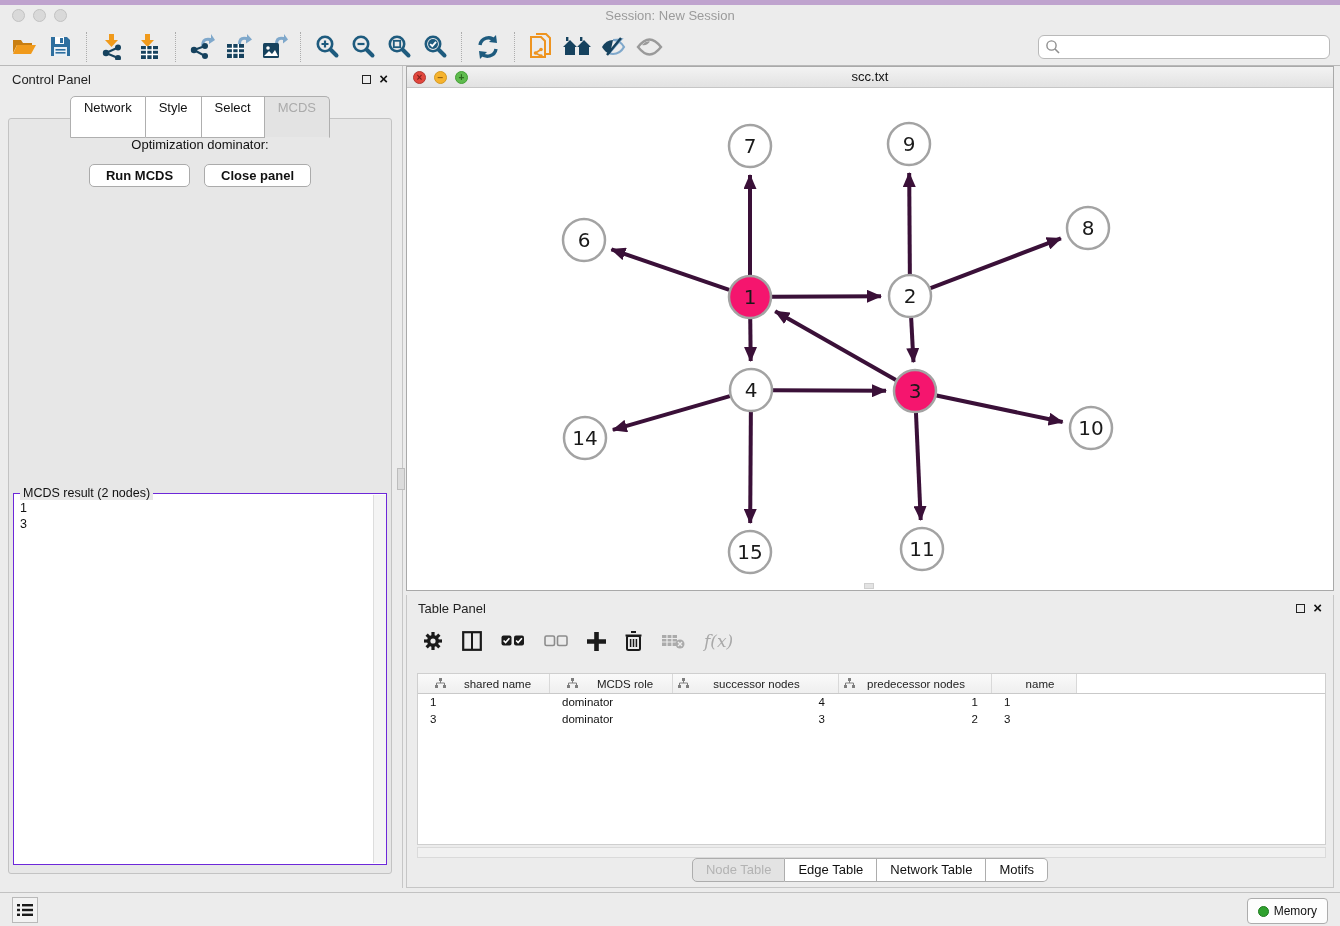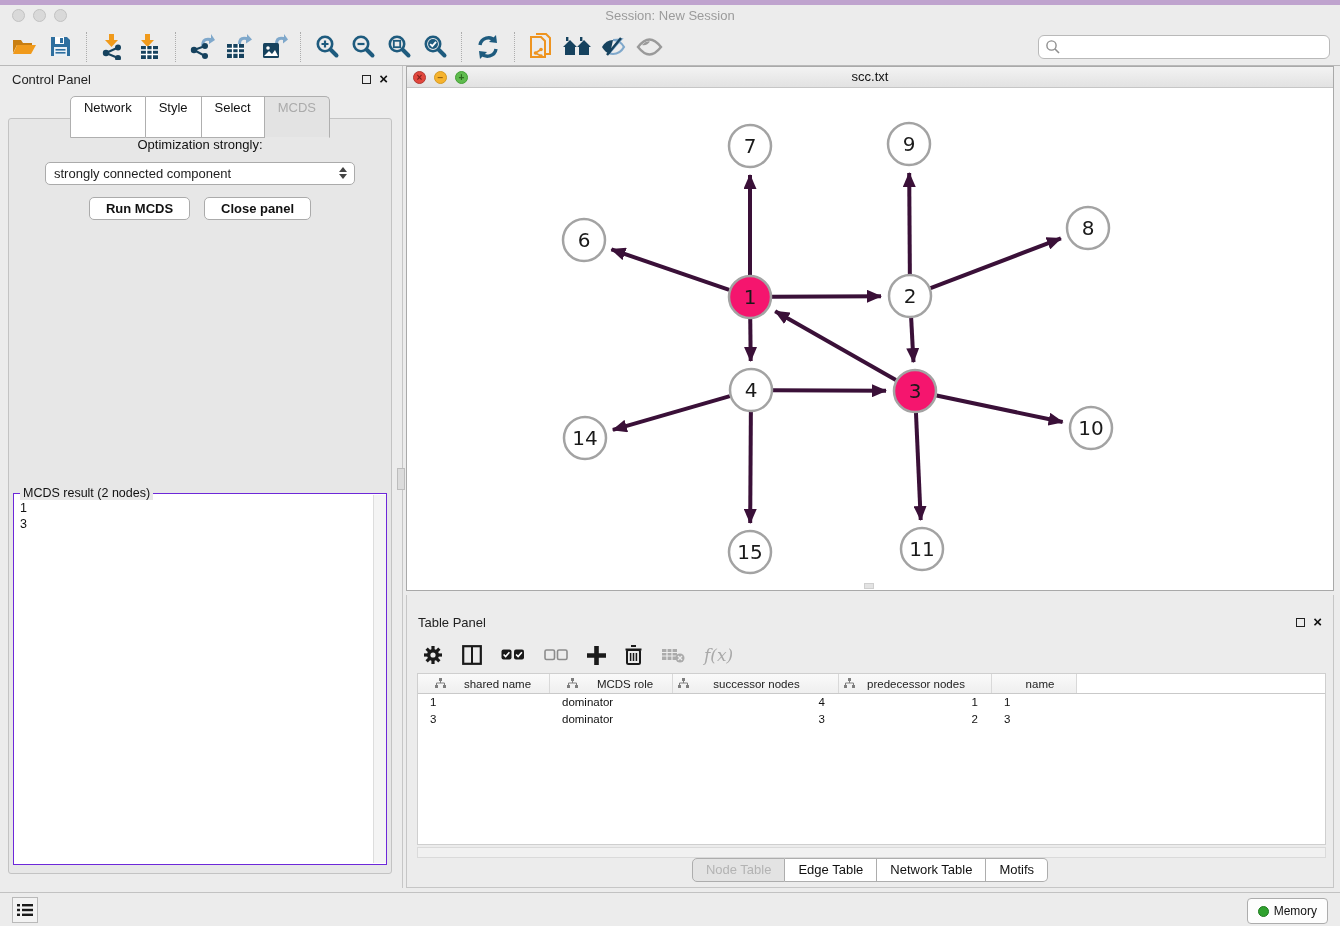--- a/index.html
+++ b/index.html
@@ -66,21 +66,21 @@
   .nb-close { background:#E2463D; border:1px solid #B03A33; color:#7E1F1A; }
   .nb-min   { background:#F6B32E; border:1px solid #D49A23; color:#93600E; }
   .nb-max   { background:#5FBB4E; border:1px solid #43A035; color:#2C6B1F; }
   .net-title { text-align:center; font-size:13px; color:#111; line-height:20px; }
   .net-canvas { position:relative; width:926px; height:502px; background:#fff; }
   .net-grip { position:absolute; left:457px; bottom:1px; width:10px; height:6px; background:#E3E3E3; border:1px solid #CFCFCF; }
 
   
   .table-panel { position:absolute; left:406px; top:595px; width:928px; height:293px; background:#ECECEC;
                  border:1px solid #C6C6C6; border-top:none; }
-  .tp-header { height:26px; display:flex; align-items:center; padding:0 11px;margin-top:14px; }
+  .tp-header { height:26px; display:flex; align-items:center; padding:0 11px; }
   .tp-toolbar { height:40px; display:flex; align-items:center; gap:19px; padding-left:16px; }
   .tp-toolbar .ticon { display:flex; align-items:center; justify-content:center; }
   .fx-label { font-family:"DejaVu Serif", serif; font-style:italic; font-size:17px; color:#A9A9A9; }
   .tbl-box { position:absolute; left:10px; right:7px; top:78px; height:172px; background:#fff; border:1px solid #CFCFCF; overflow:hidden; }
   .tbl-head { display:flex; border-bottom:1px solid #C9C9C9; }
   .th { height:19px; background:linear-gradient(#FAFAFA,#EFEFEF); border-right:1px solid #D9D9D9; display:flex;
         align-items:center; font-size:11.5px; color:#222; position:relative; }
   .th .th-label { flex:1; text-align:center; }
   .th .tree-ic { margin-left:5px; }
   .tbl-row { display:flex; height:17px; font-size:11.5px; color:#111; align-items:center; }
@@ -265,28 +265,21 @@
       <span class="close-btn">×</span>
     </span>
   </div>
   <div class="cp-tabs">
     <span class="tab">Network</span>
     <span class="tab">Style</span>
     <span class="tab">Select</span>
     <span class="tab selected">MCDS</span>
   </div>
   <div class="cp-content">
-    <div class="opt-label">Optimization strongly:</div>
-    <div class="criterion-select">
-      <span>strongly connected component</span>
-      <span class="stepper">
-          <i class="up"></i>
-          <i class="down"></i>
-        </span>
-    </div>
+    <div class="opt-label">Optimization dominator:</div>
     <div class="cp-buttons">
       <button>Run MCDS</button>
       <button>Close panel</button>
     </div>
     <div class="result-group">
       <span class="result-label">MCDS result (2 nodes)</span>
       <div class="result-list">
         <div>1</div>
         <div>3</div>
       </div>

